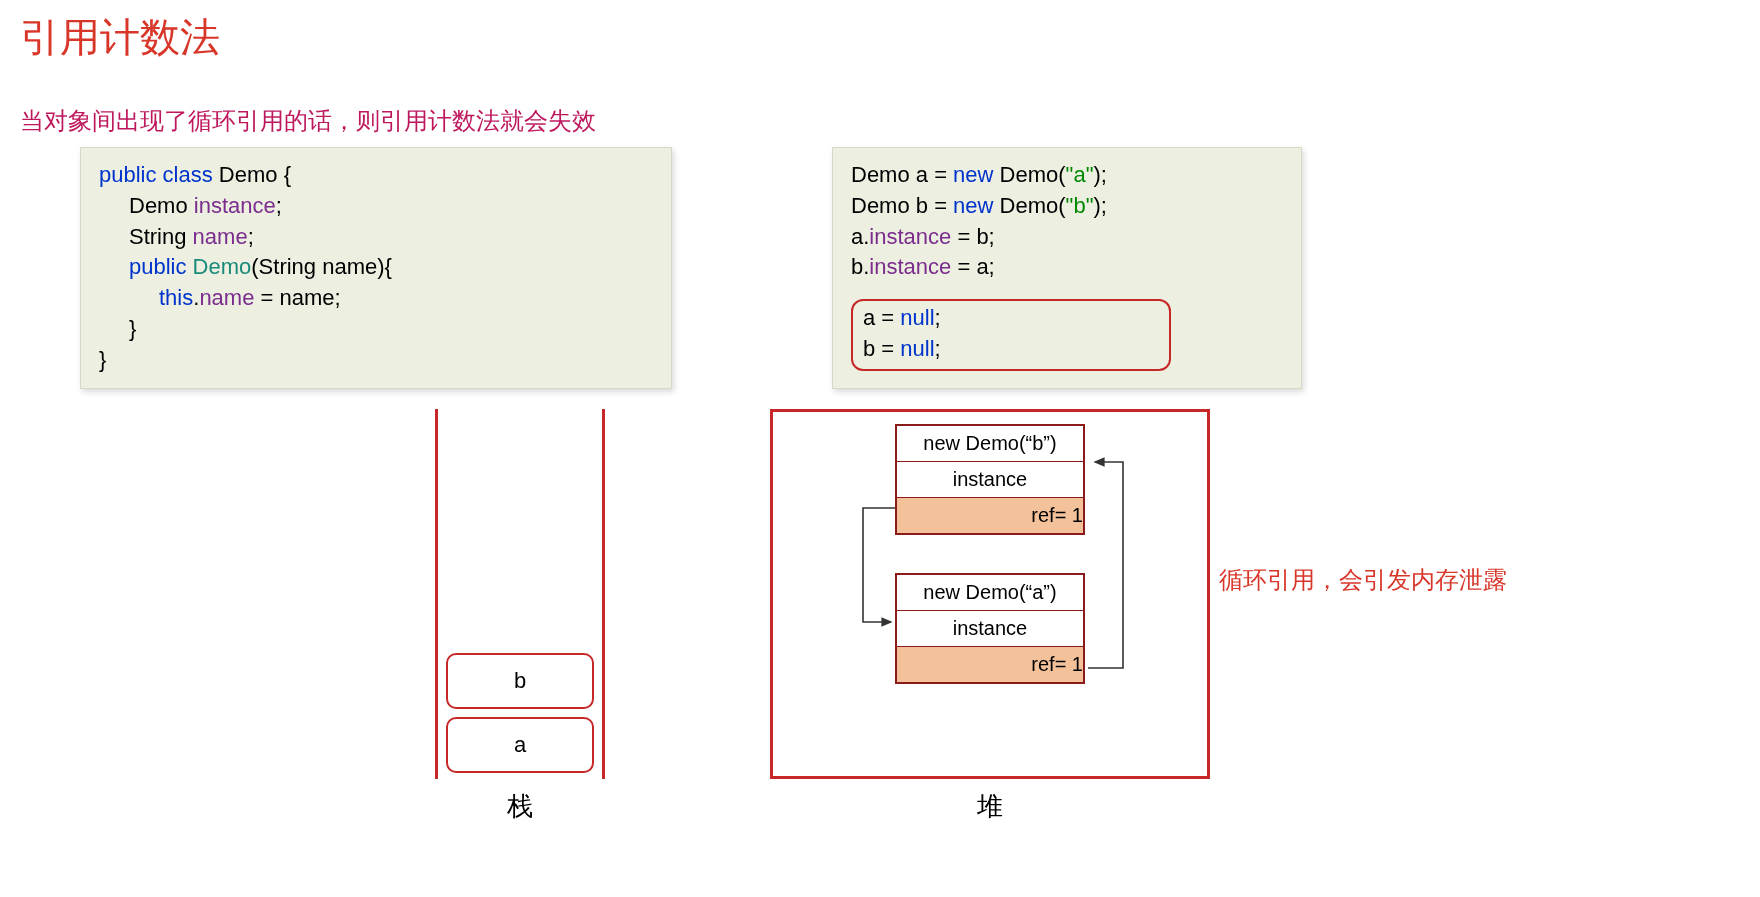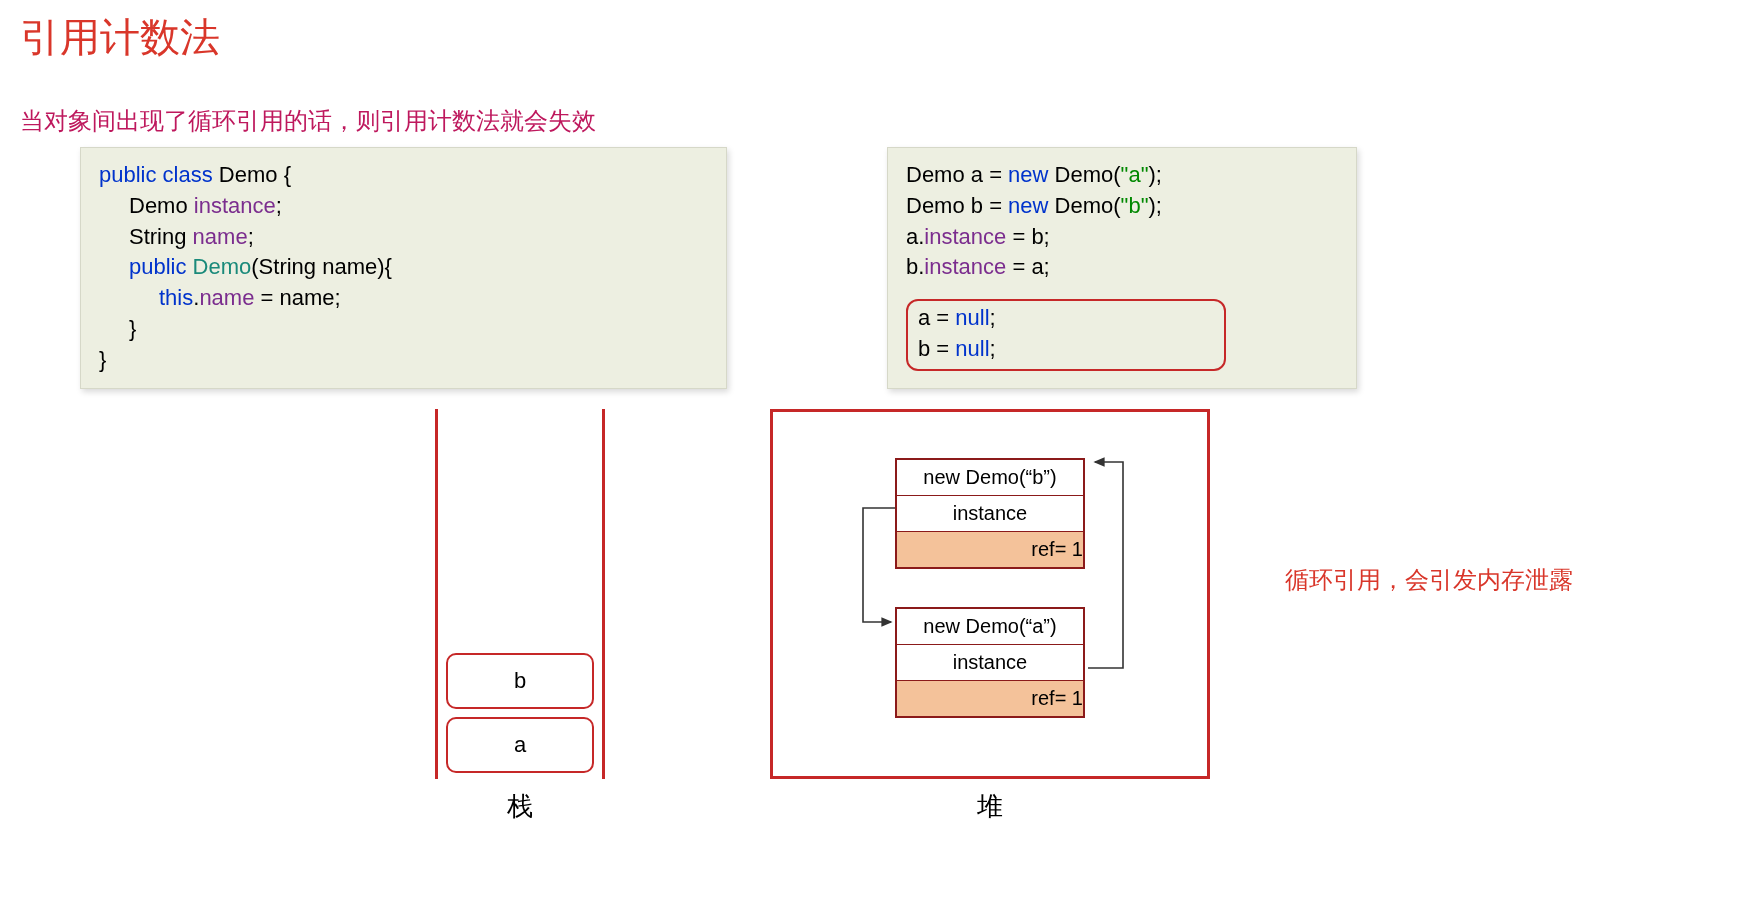--- a/index.html
+++ b/index.html
@@ -28,21 +28,21 @@
   .code-box {
     background: #edefe1;
     border: 1px solid #d6d8c8;
     box-shadow: 2px 3px 6px rgba(0,0,0,0.15);
     padding: 12px 18px;
     font-size: 22px;
     line-height: 1.4;
     font-family: Arial, sans-serif;
     position: relative;
   }
-  .code-box.left { width: 647px; }
+  .code-box.left { width: 592px; }
   .code-box.right { width: 470px; }
   .kw-blue { color: #0033cc; }
   .kw-purple { color: #7b2d8e; }
   .kw-teal { color: #1a8a7a; }
   .kw-green { color: #008800; }
   .null-box {
     border: 2.5px solid #c62828;
     border-radius: 12px;
     padding: 2px 10px 4px 10px;
     margin-top: 16px;
@@ -87,41 +87,41 @@
   }
   .heap-area {
     position: relative;
     margin-left: 0px;
   }
   .heap-container {
     position: relative;
     border: 3px solid #c62828;
     width: 440px;
     height: 370px;
-    padding: 46px 0;
+    padding: 12px 0;
   }
   .obj-box {
     position: relative;
     width: 190px;
     margin: 0 auto 38px auto;
     border: 2px solid #8b1a1a;
   }
   .obj-box:last-child { margin-bottom: 0; }
   .obj-cell {
     border-bottom: 1px solid #8b1a1a;
     text-align: center;
     font-size: 20px;
     padding: 6px 0;
     background: #fff;
   }
   .obj-cell:last-child { border-bottom: none; text-align: right; }
   .obj-cell.ref { background: #f4c29a; }
   .heap-annotation {
     position: absolute;
-    left: 1265px;
+    left: 1199px;
     top: 155px;
     color: #d9362a;
     font-size: 24px;
     white-space: nowrap;
   }
   .arrow-svg {
     position: absolute;
     top: 0; left: 0;
     pointer-events: none;
   }

